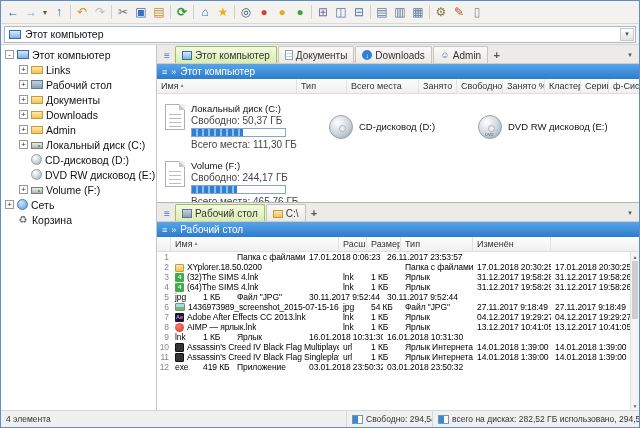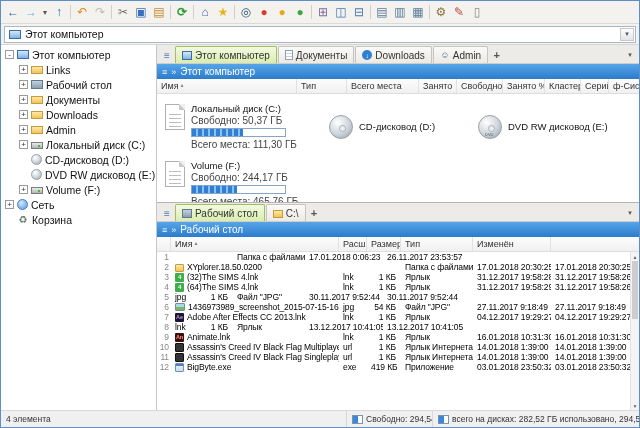--- a/index.html
+++ b/index.html
@@ -135,21 +135,21 @@
   .meter{width:95px;height:9px;border:1px solid #86a6c8;background:#fff;margin:1px 0}
   .meter i{display:block;height:100%;background:repeating-linear-gradient(90deg,#2f7fd6 0 4px,#8cc0f0 4px 6px)}
 
   
   .list{flex:1;background:#fff;display:flex;min-height:0}
   .rows{flex:1;overflow:hidden;min-width:0}
   .row{height:10px;display:flex;align-items:center;font-size:8.5px;color:#000;white-space:nowrap;letter-spacing:-0.1px}
   .row .cell{overflow:hidden;padding-left:4px;flex:none}
   .row .bc0{color:#888;text-align:right;padding-left:0;padding-right:2px}
   .row .bc1{display:flex;align-items:center;gap:3px}
-  .row .bc3{text-align:right;padding-right:5px}
+  .row .bc3{padding-right:5px}
   .row .bc6{flex:1}
   .nm{overflow:hidden;white-space:nowrap}
   .sb{width:9px;background:#f4f4f4;border-left:1px solid #e2e2e2;display:flex;flex-direction:column;flex:none}
   .sb-btn{height:9px;font-size:5px;color:#666;display:flex;align-items:center;justify-content:center;flex:none}
   .sb-thumb{margin:0 1px;height:58px;background:#cdcdcd;flex:none}
   .sb-space{flex:1}
 
   
   .status{height:17px;background:#f0f0f0;border-top:1px solid #d9d9d9;display:flex;align-items:center;font-size:8.5px;color:#333;flex:none}
   .seg{display:flex;align-items:center;gap:3px;padding:0 5px;height:100%;overflow:hidden;white-space:nowrap}
@@ -454,32 +454,32 @@
                   <span class="nm">Adobe After Effects CC 2013.lnk</span>
                 </span>
               <span class="cell bc2">lnk</span>
               <span class="cell bc3">1 КБ</span>
               <span class="cell bc4">Ярлык</span>
               <span class="cell bc5">04.12.2017 19:29:27</span>
               <span class="cell bc6">04.12.2017 19:29:27</span>
             </div>
             <div class="row">
               <span class="cell bc0">8</span>
+              <span class="cell bc1">
+                  <span class="fi" data-icon="aimp"></span>
+                  <span class="nm">AIMP — ярлык.lnk</span>
+                </span>
               <span class="cell bc2">lnk</span>
               <span class="cell bc3">1 КБ</span>
               <span class="cell bc4">Ярлык</span>
               <span class="cell bc5">13.12.2017 10:41:05</span>
               <span class="cell bc6">13.12.2017 10:41:05</span>
             </div>
             <div class="row">
               <span class="cell bc0">9</span>
-              <span class="cell bc1">
-                  <span class="fi" data-icon="animate"></span>
-                  <span class="nm">Animate.lnk</span>
-                </span>
               <span class="cell bc2">lnk</span>
               <span class="cell bc3">1 КБ</span>
               <span class="cell bc4">Ярлык</span>
               <span class="cell bc5">16.01.2018 10:31:30</span>
               <span class="cell bc6">16.01.2018 10:31:30</span>
             </div>
             <div class="row">
               <span class="cell bc0">10</span>
               <span class="cell bc1">
                   <span class="fi" data-icon="url"></span>
@@ -498,24 +498,20 @@
                   <span class="nm">Assassin's Creed IV Black Flag Singleplayer.url</span>
                 </span>
               <span class="cell bc2">url</span>
               <span class="cell bc3">1 КБ</span>
               <span class="cell bc4">Ярлык Интернета</span>
               <span class="cell bc5">14.01.2018 1:39:00</span>
               <span class="cell bc6">14.01.2018 1:39:00</span>
             </div>
             <div class="row">
               <span class="cell bc0">12</span>
-              <span class="cell bc1">
-                  <span class="fi" data-icon="exe"></span>
-                  <span class="nm">BigByte.exe</span>
-                </span>
               <span class="cell bc2">exe</span>
               <span class="cell bc3">419 КБ</span>
               <span class="cell bc4">Приложение</span>
               <span class="cell bc5">03.01.2018 23:50:32</span>
               <span class="cell bc6">03.01.2018 23:50:32</span>
             </div>
 
           </div>
           <div class="sb">
             <span class="sb-btn">▲</span>

